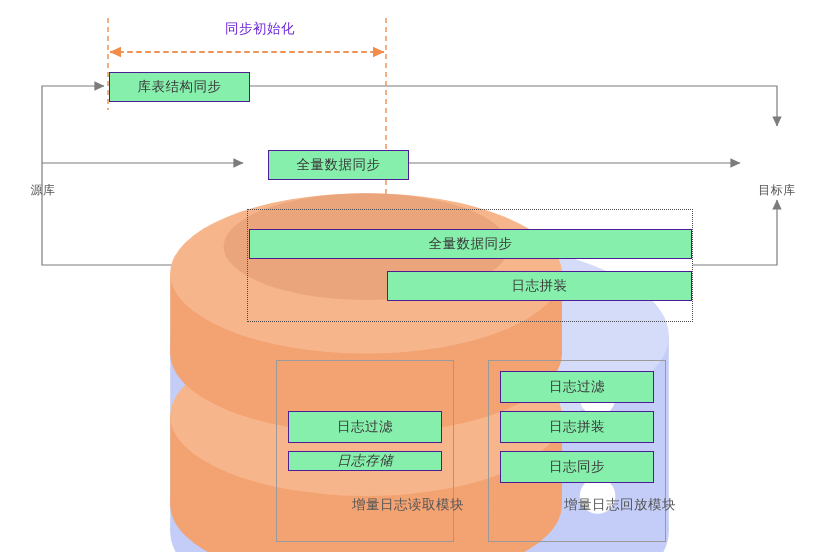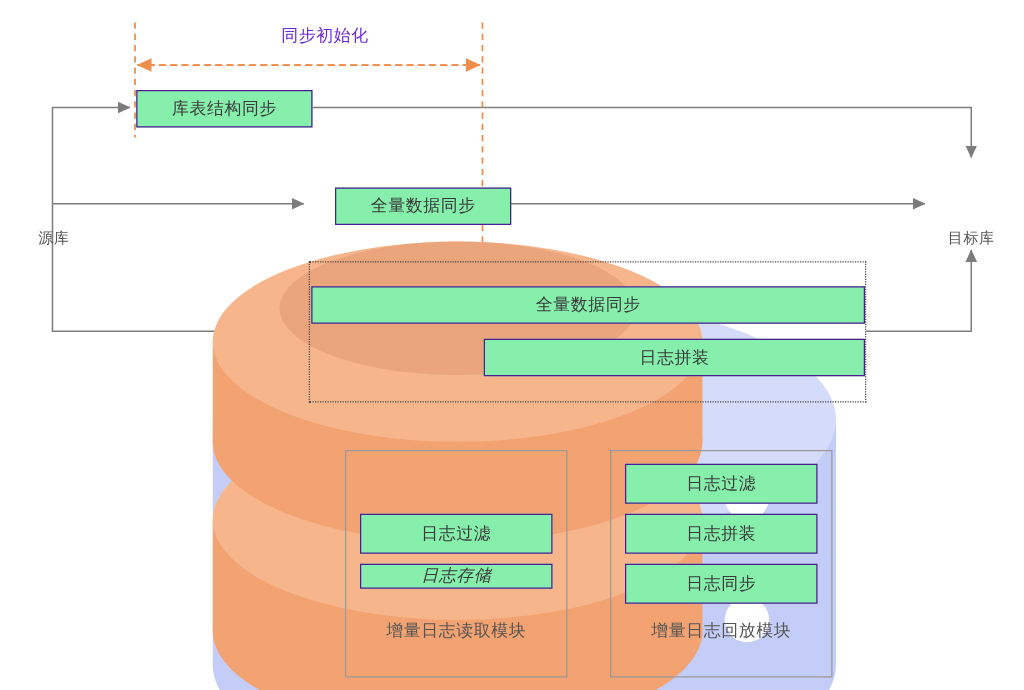--- a/index.html
+++ b/index.html
@@ -2,21 +2,21 @@
 <html><head>
 <meta charset="utf-8">
 <style>
   html,body{margin:0;padding:0;background:#ffffff;}
   body{font-family:"Liberation Sans","DejaVu Sans",sans-serif;}
   #stage{position:relative;width:819px;height:552px;background:#ffffff;overflow:hidden;}
   #stage svg{position:absolute;left:0;top:0;width:819px;height:552px;}
   .node{position:absolute;box-sizing:border-box;display:flex;align-items:center;justify-content:center;
         background:#86efac;border:1px solid #4c1d95;color:#3a3a3a;font-size:13.5px;letter-spacing:.5px;}
   .plain-label{position:absolute;color:#555;font-size:13.5px;letter-spacing:.5px;
-        display:flex;align-items:center;justify-content:center;}
+        display:flex;align-items:center;justify-content:center;margin-left:43px;}
   .module-box{position:absolute;box-sizing:border-box;border:1px solid #9a9a9a;background:transparent;}
   .dotted-region{position:absolute;box-sizing:border-box;border:1.5px dotted #4a4a4a;background:transparent;}
   .title-text{position:absolute;color:#6d28d9;font-size:13.5px;letter-spacing:.5px;}
   .db-icon{position:absolute;}
   .db-caption{position:absolute;color:#555;font-size:12px;letter-spacing:.5px;text-align:center;}
 </style>
 </head>
 <body>
 
 <div id="stage">

